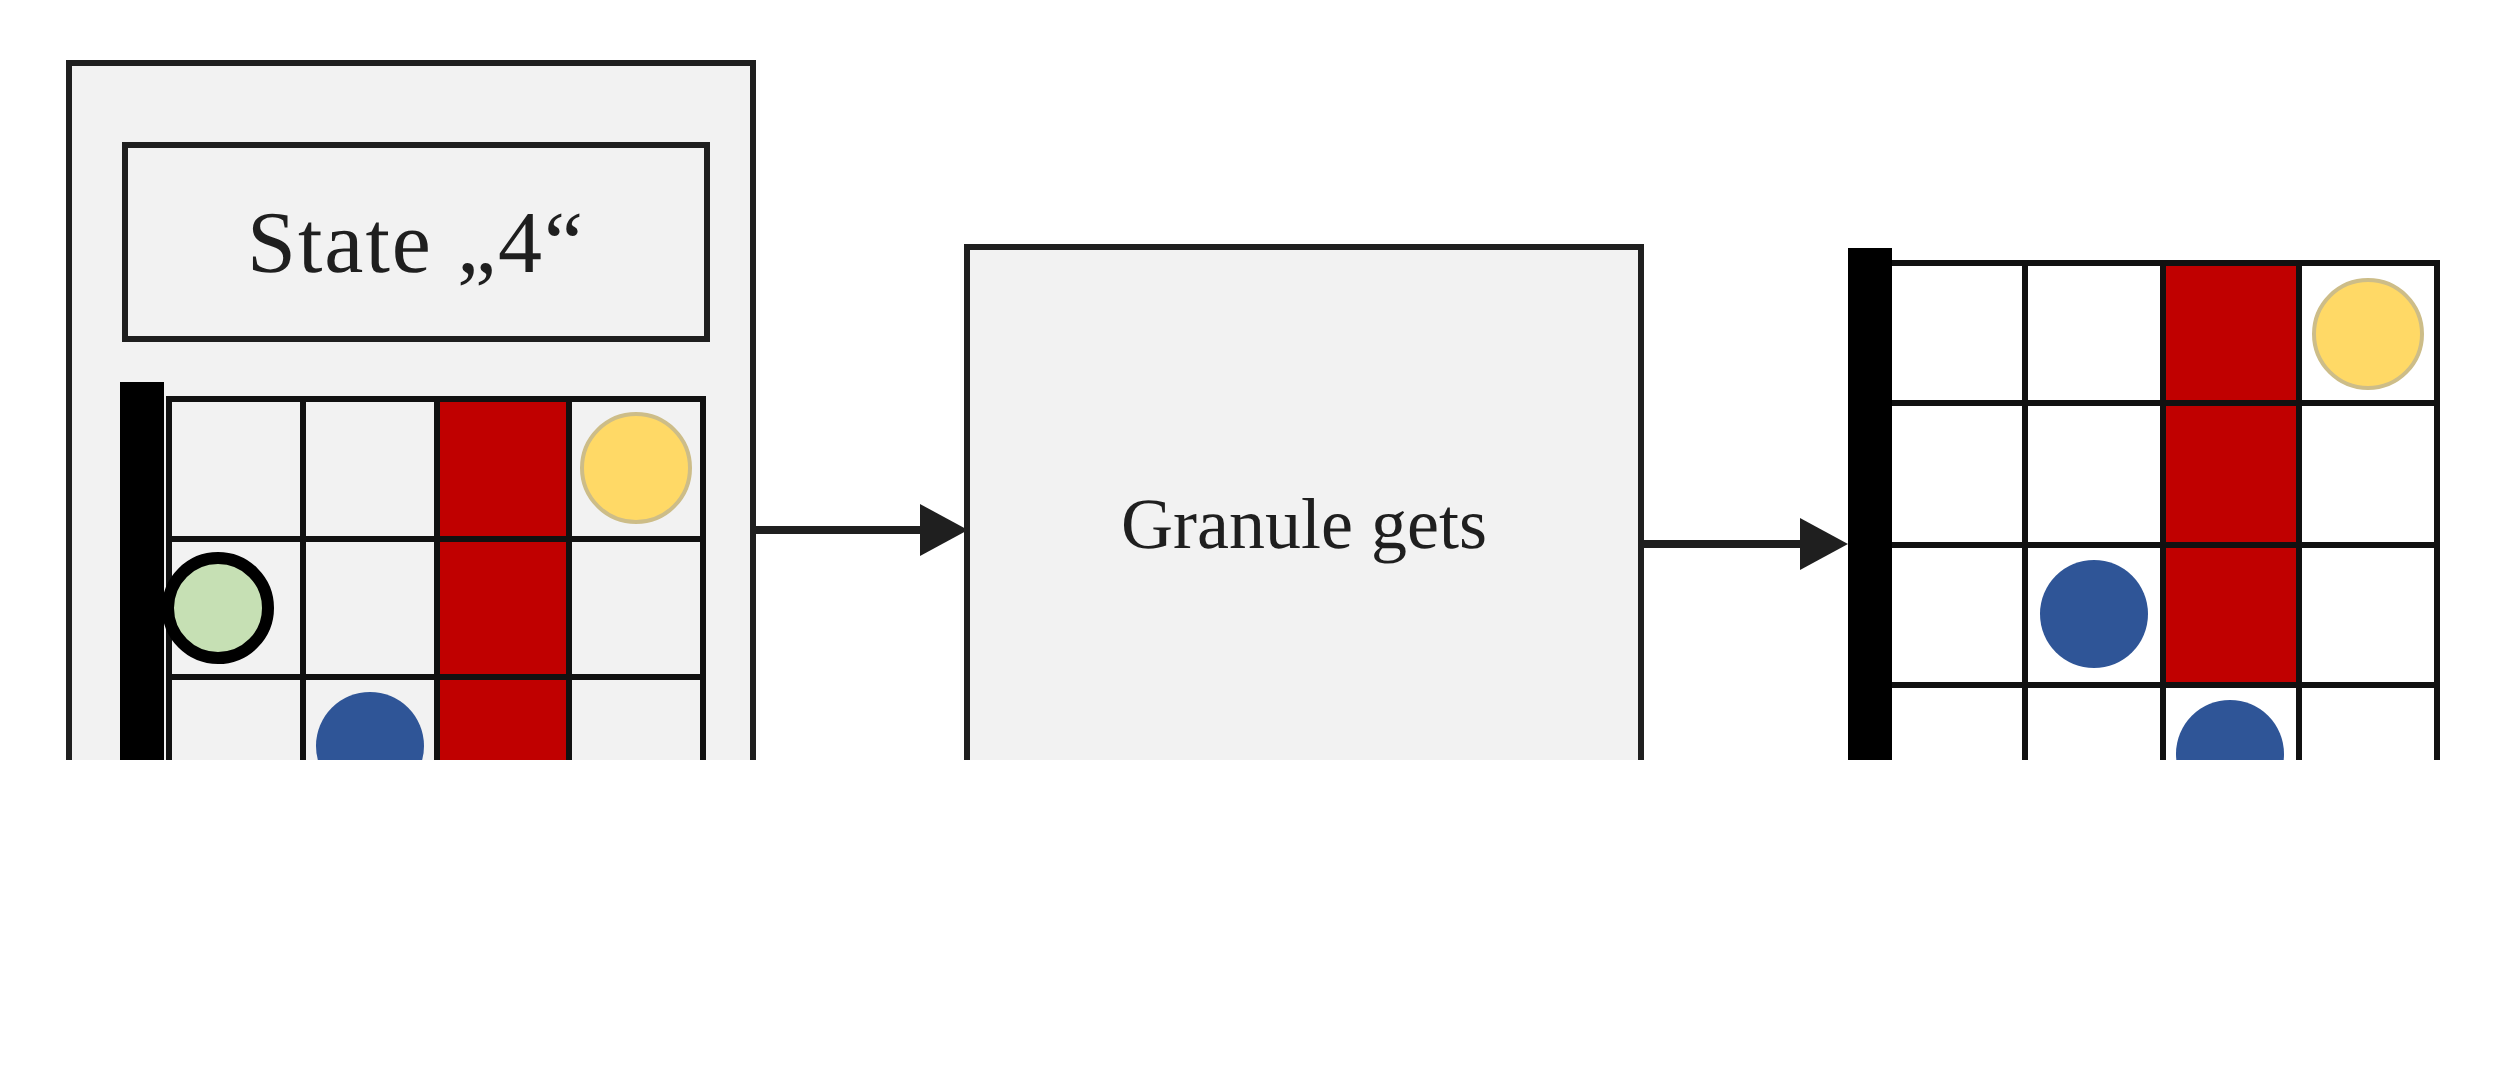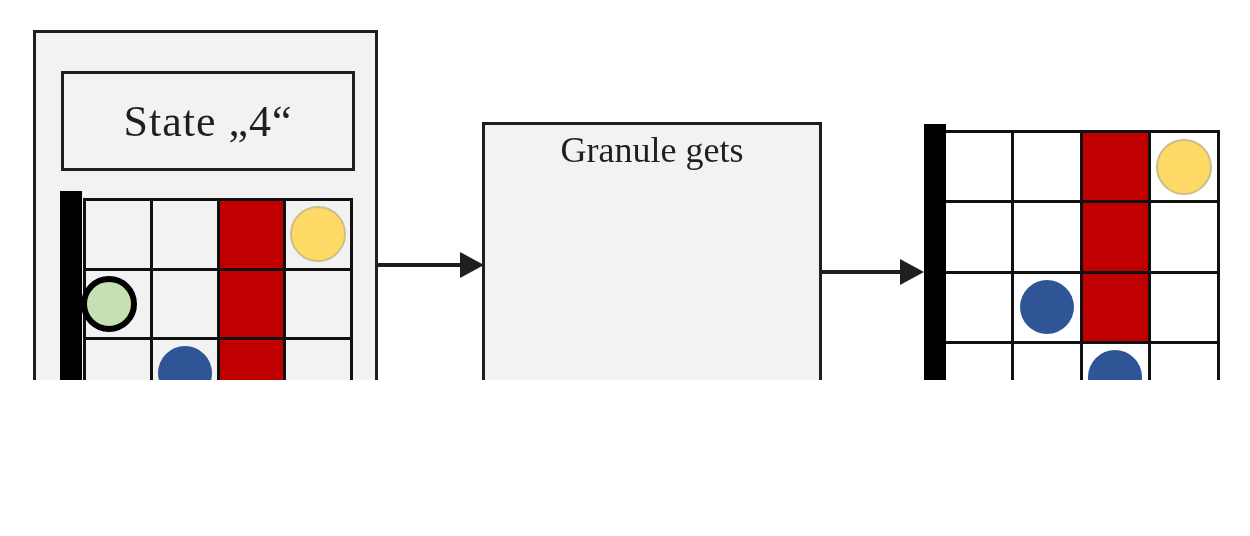--- a/index.html
+++ b/index.html
@@ -57,21 +57,21 @@
   .granule-green  { width: 56px; height: 56px; background: var(--green); border: 6px solid var(--bar); box-sizing: border-box; transform: translateX(-9px); }
 
   
   .process-box {
     position: absolute; left: 482px; top: 122px;
     width: 340px; height: 281px;
     box-sizing: border-box;
     background: var(--panel-fill);
     border: 3px solid var(--border);
     display: flex; flex-direction: column;
-    align-items: center; justify-content: space-between;
+    align-items: center; justify-content: center;
     font-size: 36px; line-height: 1.42;
     text-align: center;
   }
 
   
   .arrow-line { position: absolute; height: 4px; background: var(--border); }
   .arrow-head {
     position: absolute; width: 0; height: 0;
     border-top: 13px solid transparent;
     border-bottom: 13px solid transparent;

